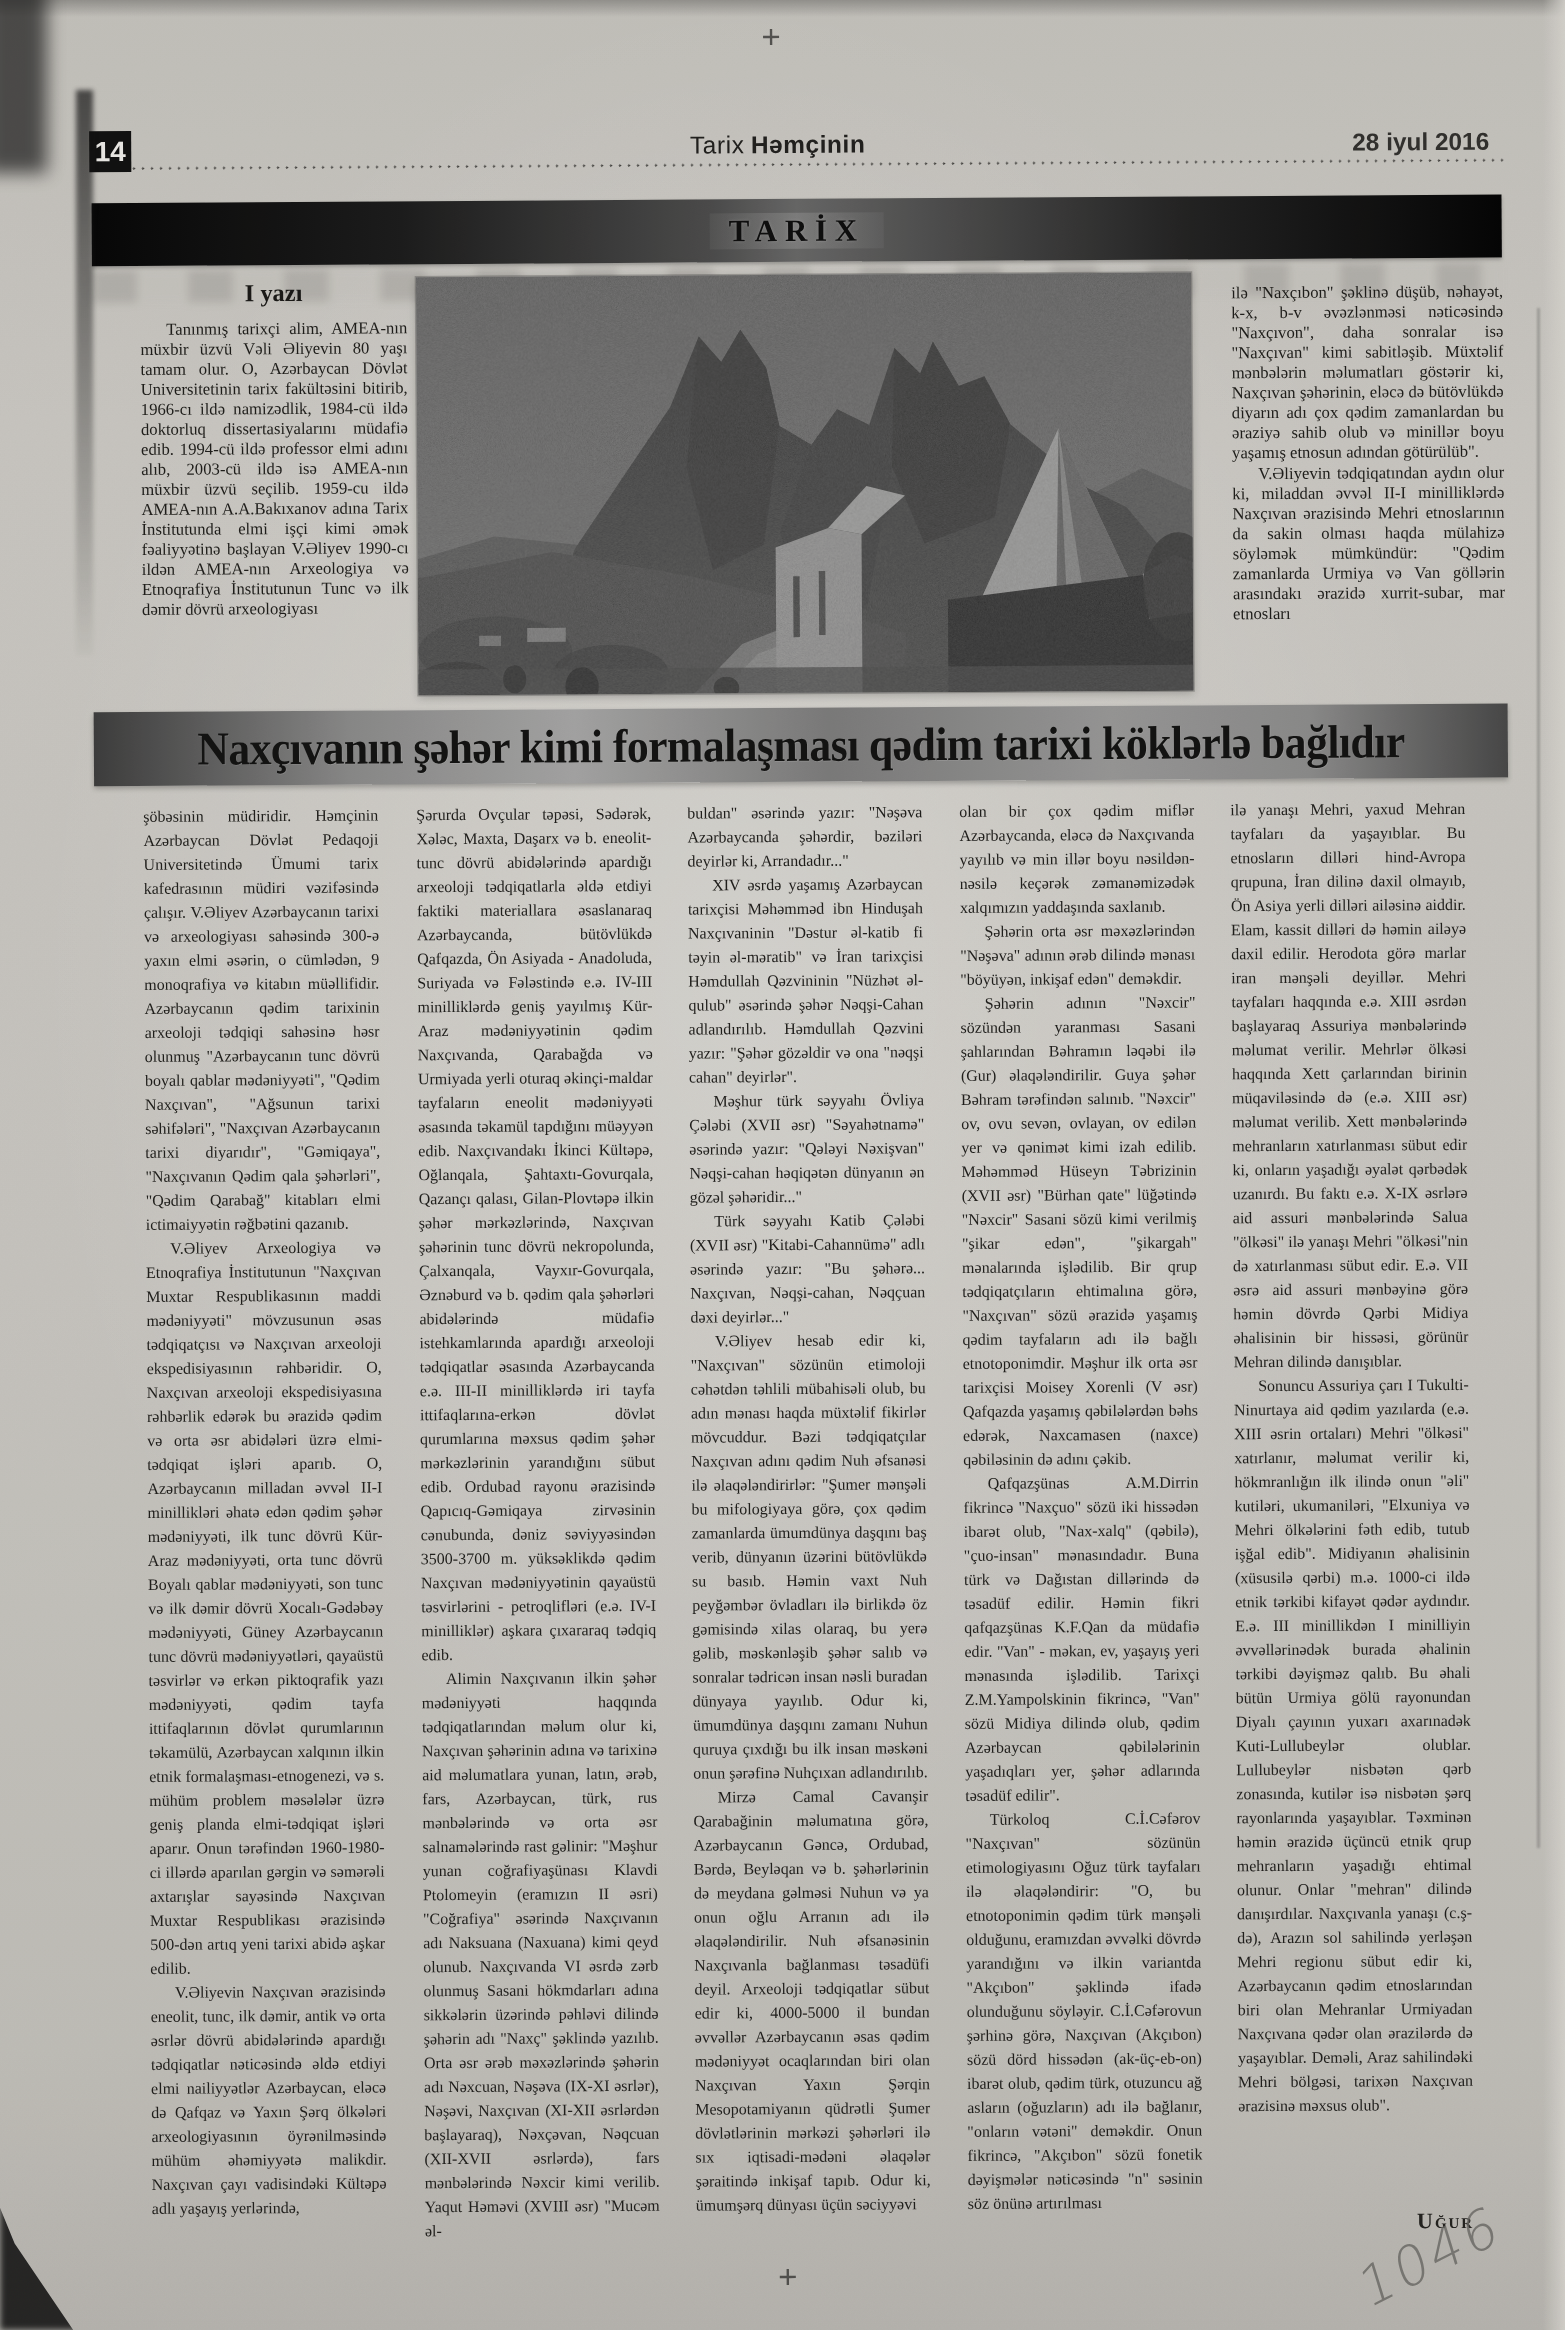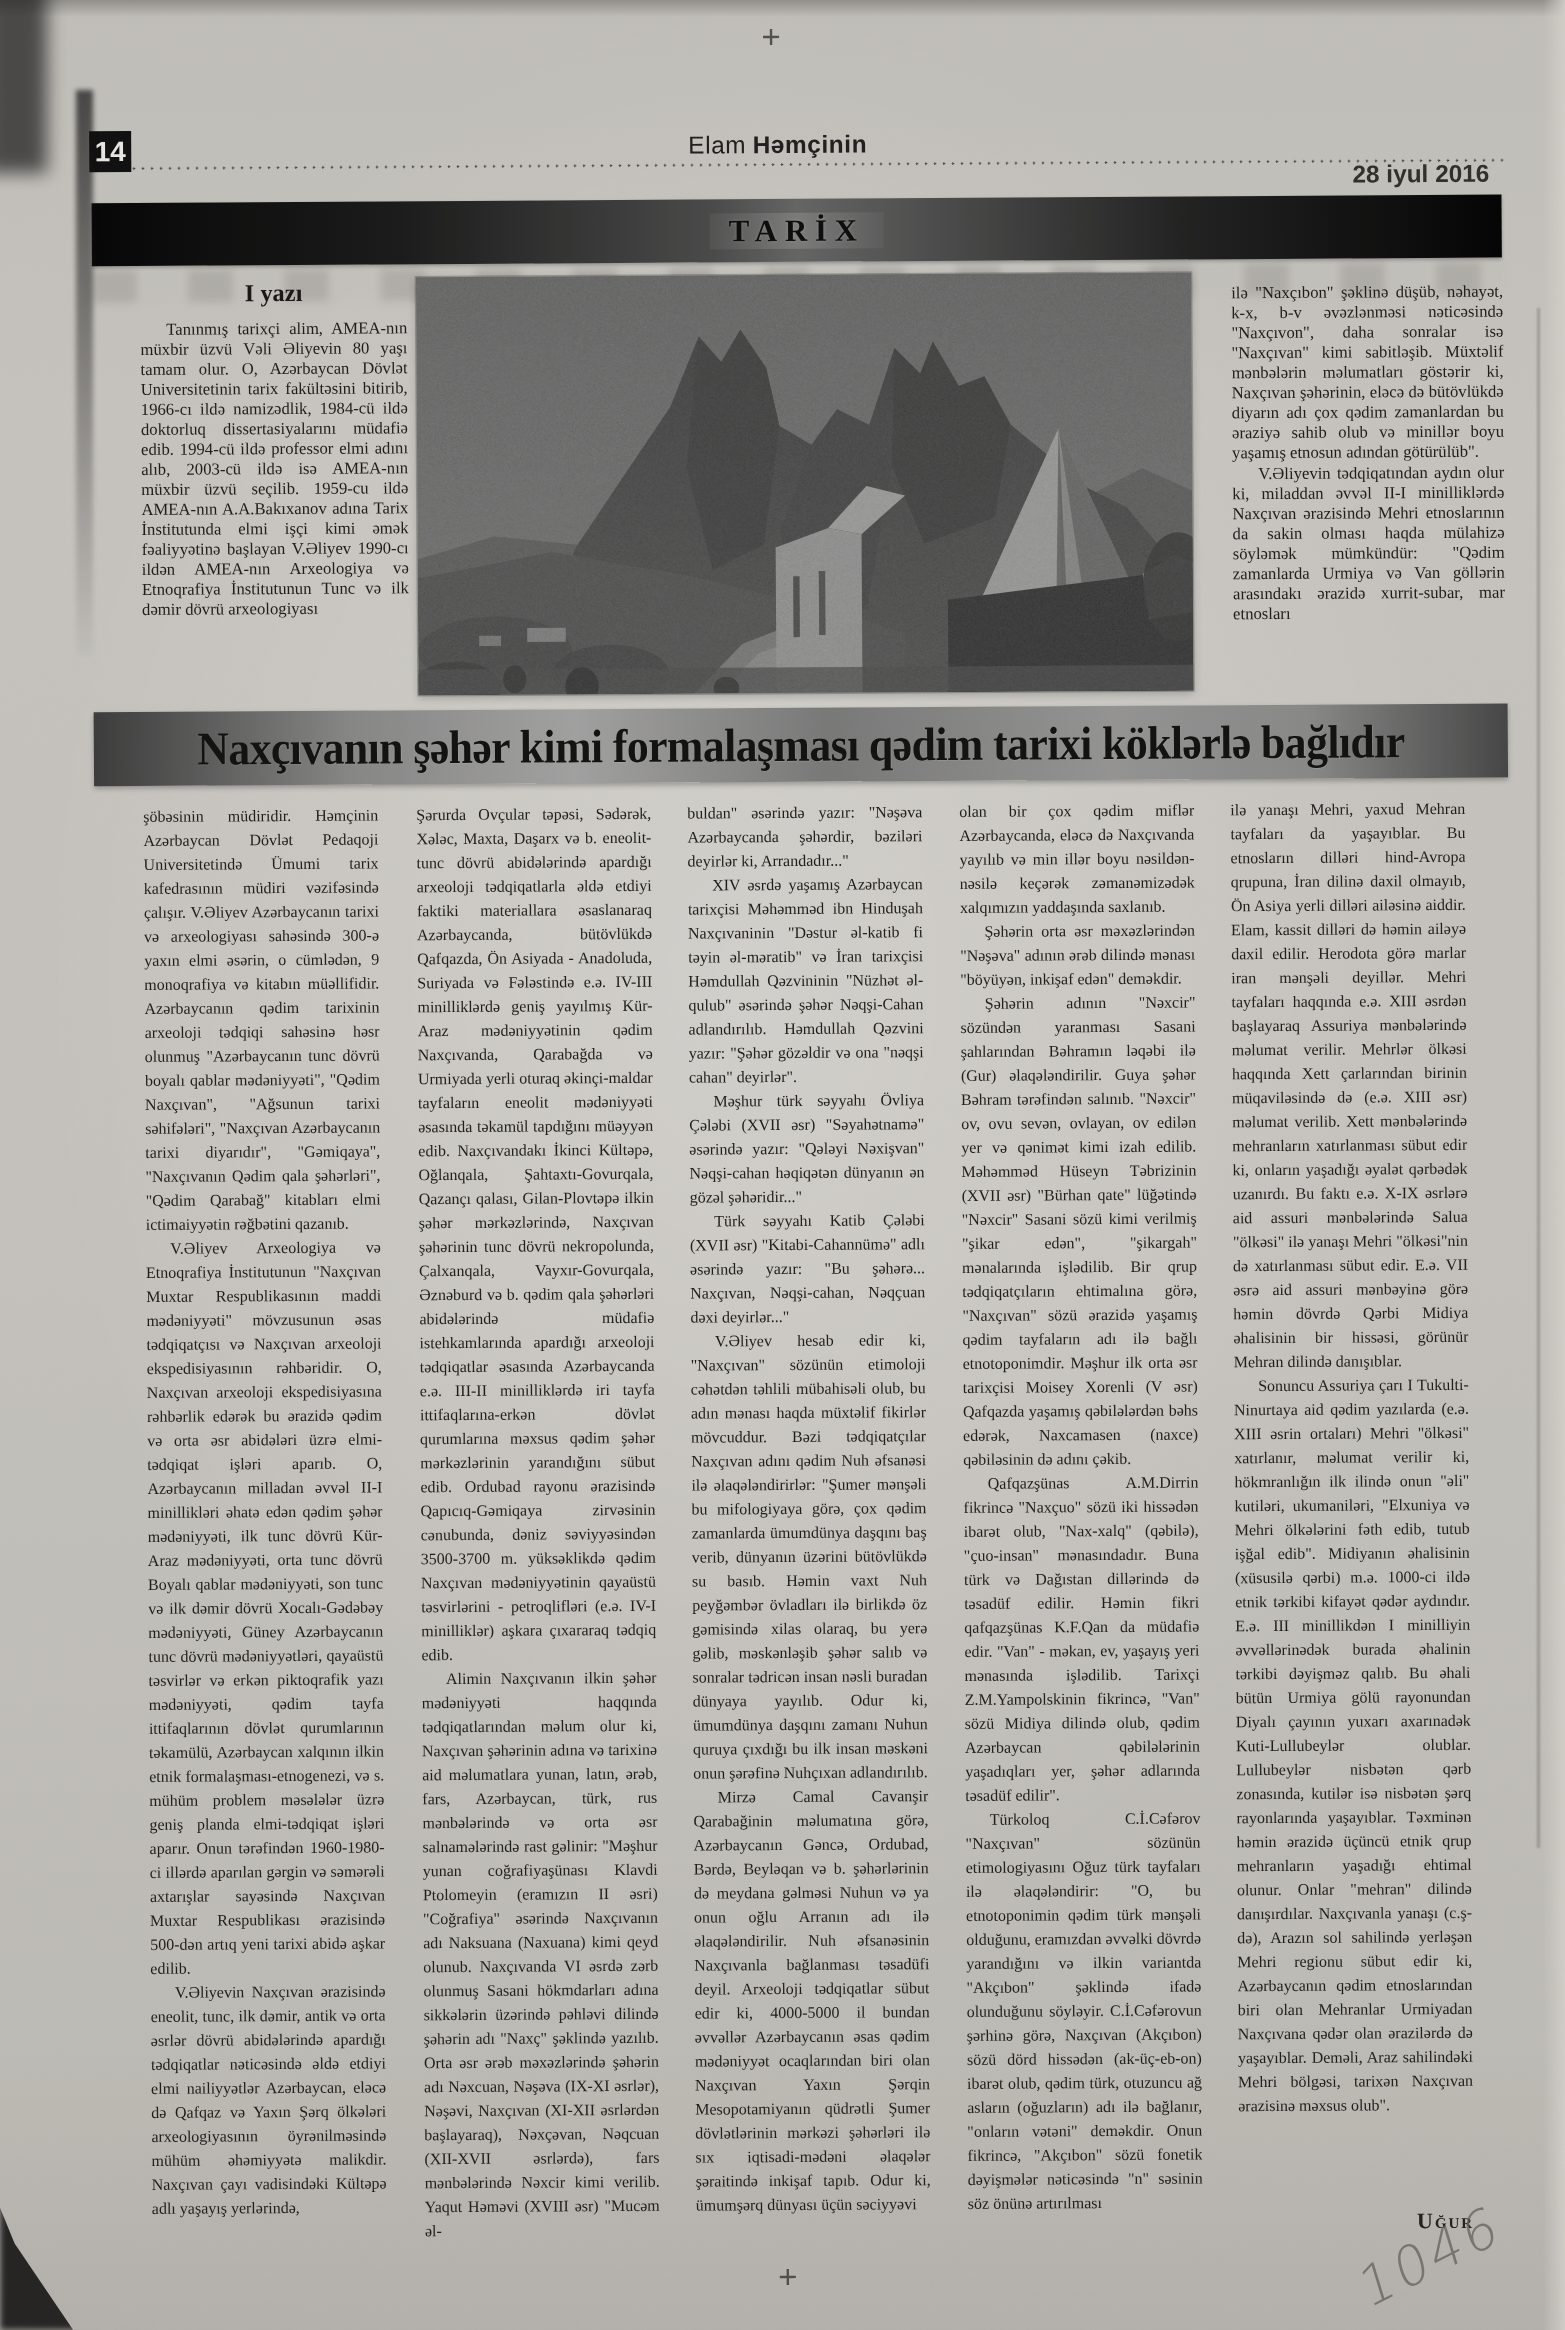--- a/index.html
+++ b/index.html
@@ -22,21 +22,21 @@
     display:flex;align-items:center;justify-content:center;
   }
   .masthead{
     position:absolute;left:0;top:131px;width:1565px;text-align:center;
     font-family:"Liberation Sans",sans-serif;font-size:24.4px;color:#22211f;letter-spacing:0.6px;
   }
   .masthead .w1{font-weight:400;}
   .masthead .w2{font-weight:800;margin-left:6.4px;}
   .dateline{
     position:absolute;right:71px;top:132px;
-    font-family:"Liberation Sans",sans-serif;font-size:24.4px;font-weight:700;color:#33322f;margin-top:32px;
+    font-family:"Liberation Sans",sans-serif;font-size:24.4px;font-weight:700;color:#33322f;
   }
   .headrule{
     position:absolute;left:136px;top:162px;width:1373px;height:5.1px;
     background-image:radial-gradient(circle 1.9px at 2.6px 2.6px,#2c2b29 55%,transparent 60%);
     background-size:9px 5.1px;background-repeat:repeat-x;opacity:.85;
   }
 
   
   .sectionbar{
     position:absolute;left:96px;top:199px;width:1410px;height:63px;
@@ -146,21 +146,21 @@
 <body>
 
 <div class="paper"></div>
 
 <div class="content">
 
   <div class="cropmark top">+</div>
 
   <div class="pagenum">14</div>
   <div class="masthead">
-    <span class="w1">Elam</span><span class="w2">Həmçinin</span>
+    <span class="w1">Tarix</span><span class="w2">Həmçinin</span>
   </div>
   <div class="dateline">28 iyul 2016</div>
   <div class="headrule"></div>
 
   <div class="sectionbar">
     <span>TARİX</span>
   </div>
   <div class="ghostband"></div>
 
   <div class="kicker">I yazı</div>

